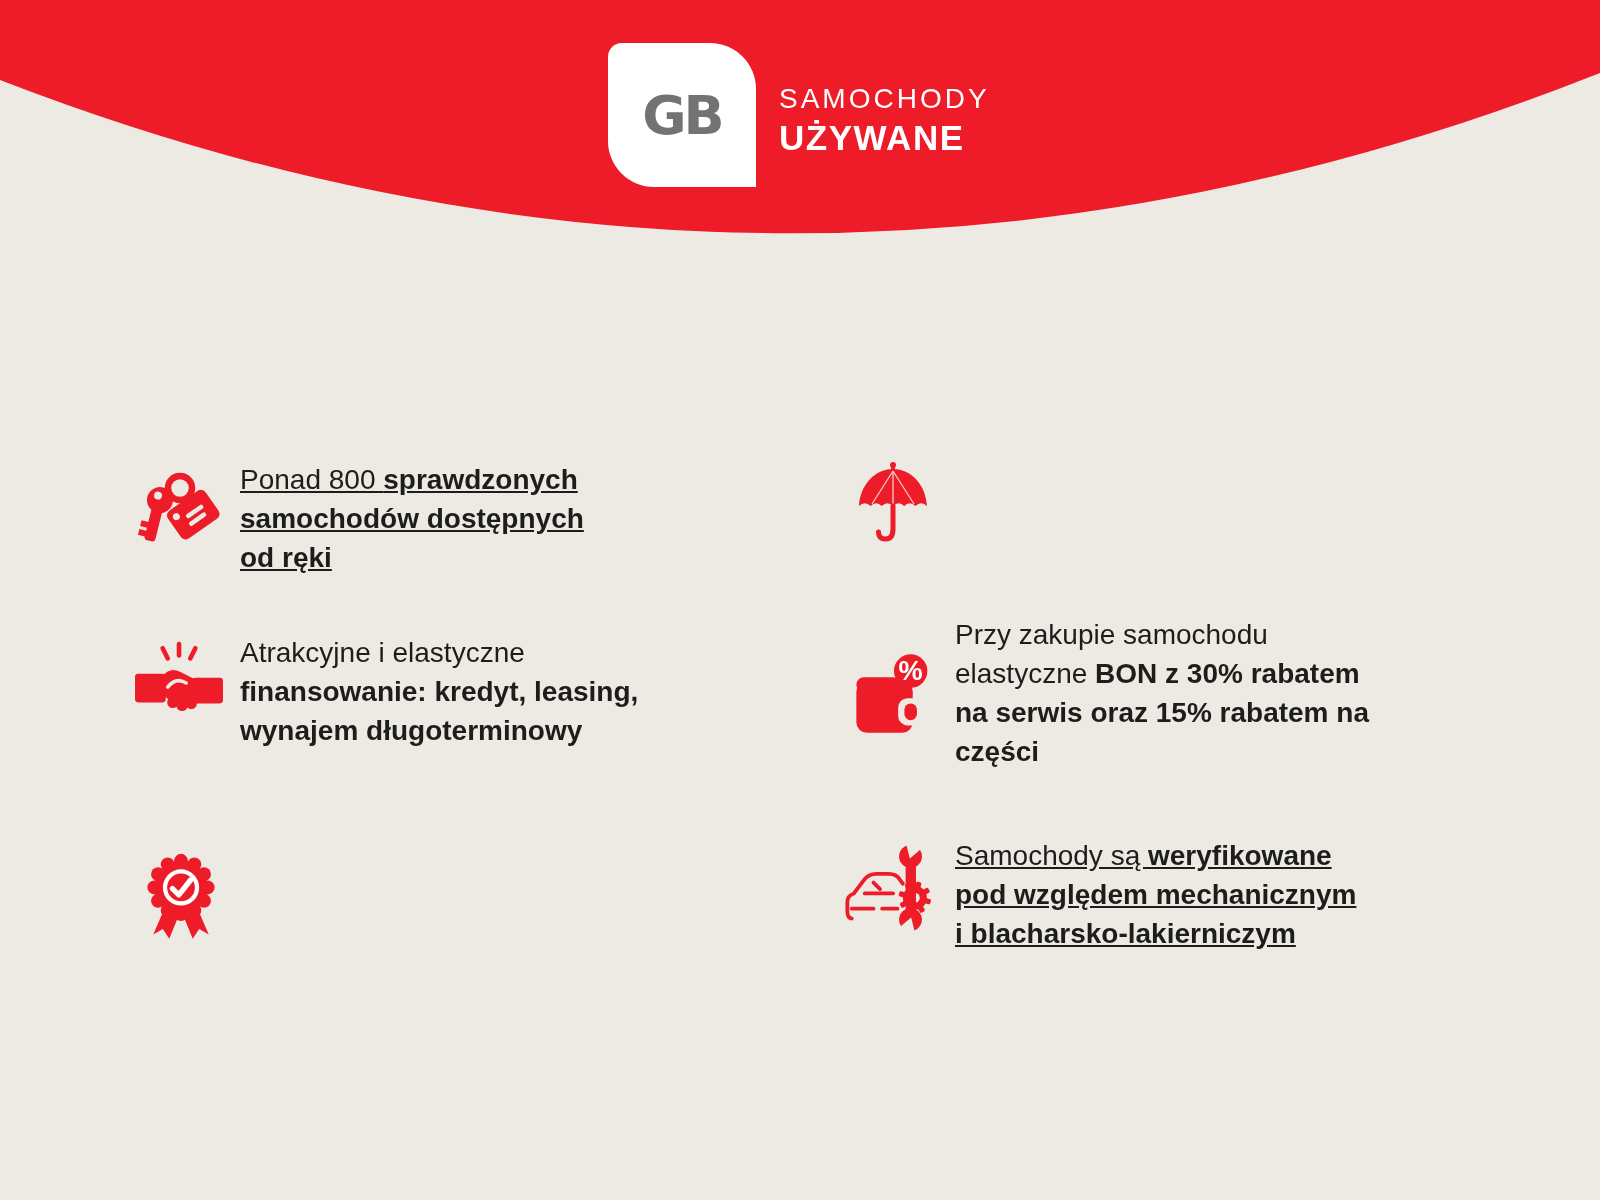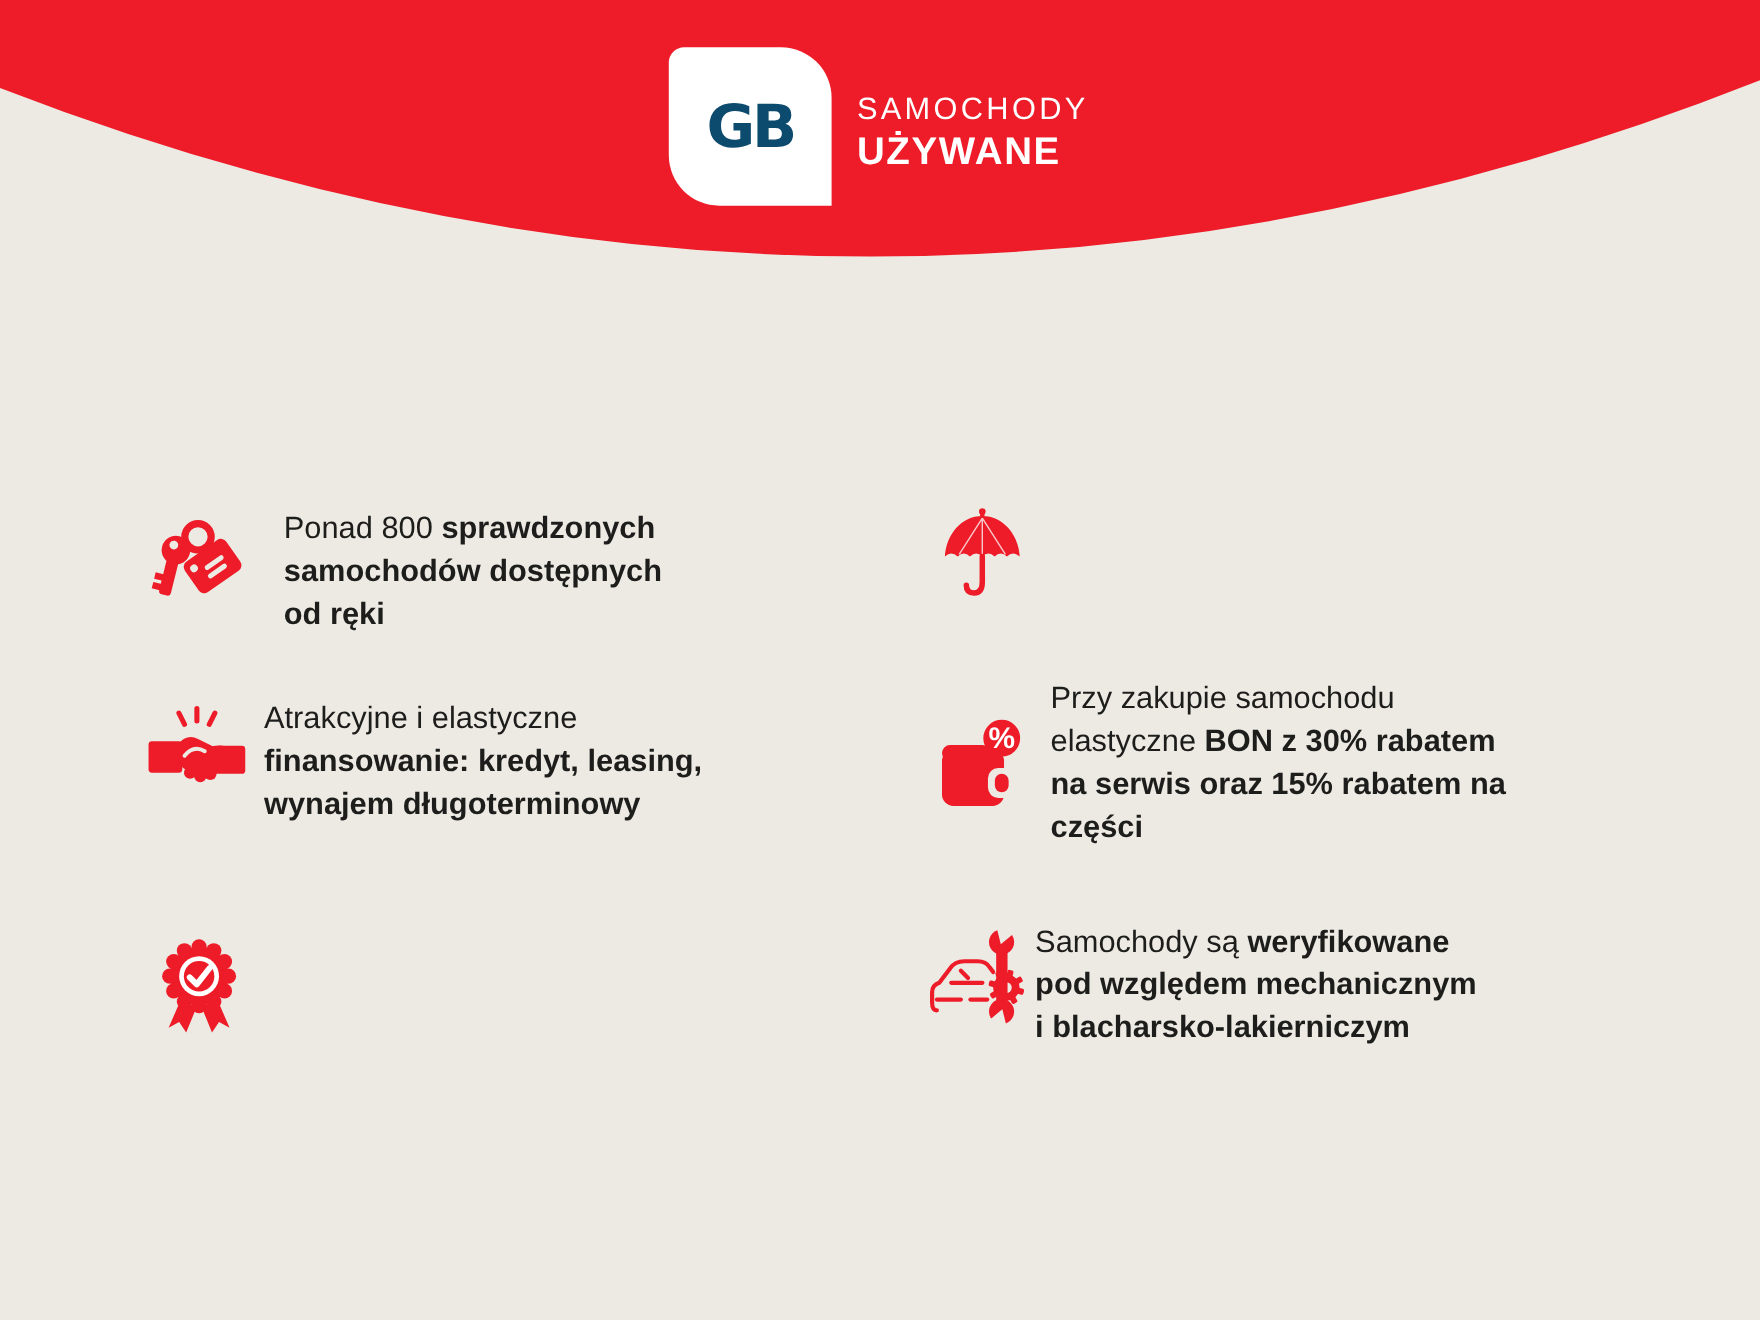--- a/index.html
+++ b/index.html
@@ -11,38 +11,38 @@
     font-family:"Liberation Sans", sans-serif;
     color:#1D1D1B;
   }
   .header-svg{position:absolute;top:0;left:0;display:block;}
   .logo-box{
     position:absolute;left:608px;top:43px;width:148px;height:144px;
     background:#FFFFFF;border-radius:14px 46px 0 46px;
     display:flex;align-items:center;justify-content:center;
   }
   .monogram{
-    font-size:54px;font-weight:700;letter-spacing:-3px;color:#0c4a6e;
+    font-size:54px;font-weight:700;letter-spacing:-3px;color:#737373;
     font-family:"DejaVu Sans","Liberation Sans",sans-serif;
   }
   .brand-text{position:absolute;left:779px;top:84px;color:#FFFFFF;}
   .brand-line1{font-size:28px;font-weight:400;letter-spacing:3px;line-height:1.05;}
   .brand-line2{font-size:35px;font-weight:700;letter-spacing:1.5px;line-height:1.05;margin-top:7px;}
   .feature{position:absolute;display:flex;align-items:flex-start;}
   .feat-icon{flex:0 0 auto;color:#ED1C28;display:block;}
   .ftext{font-size:28px;line-height:39px;}
   .ftext .line{white-space:nowrap;}
   .b{font-weight:700;}
   
-  .f-l1{left:133px;top:460px;} .f-l1 .feat-icon{width:90px;height:90px;margin-top:4px;} .f-l1 .ftext{margin-left:35px;}
+  .f-l1{left:133px;top:460px;} .f-l1 .feat-icon{width:90px;height:90px;margin-top:4px;} .f-l1 .ftext{margin-left:17px;text-decoration:underline;}
   .f-l2{left:133px;top:633px;} .f-l2 .feat-icon{width:92px;height:92px;margin-top:5px;} .f-l2 .ftext{margin-left:15px;}
   .f-l3{left:133px;top:838px;} .f-l3 .feat-icon{width:96px;height:100px;margin-top:8px;} .f-l3 .ftext{margin-left:11px;}
   .f-r1{left:848px;top:455px;} .f-r1 .feat-icon{width:90px;height:92px;} .f-r1 .ftext{margin-left:17px;margin-top:22px;}
   .f-r2{left:848px;top:615px;} .f-r2 .feat-icon{width:94px;height:100px;margin-top:28px;} .f-r2 .ftext{margin-left:13px;}
-  .f-r3{left:843px;top:836px;} .f-r3 .feat-icon{width:98px;height:100px;margin-top:2px;} .f-r3 .ftext{margin-left:0;}
+  .f-r3{left:843px;top:836px;} .f-r3 .feat-icon{width:98px;height:100px;margin-top:2px;} .f-r3 .ftext{margin-left:14px;text-decoration:underline;}
 </style>
 </head>
 <body>
 
 <div class="page">
 
   <svg class="header-svg" width="1600" height="400" viewBox="0 0 1600 400" aria-hidden="true">
     <path d="M0,0 H1600 V73 Q800,390 0,80 Z" fill="#ED1C28"></path>
   </svg>
 

